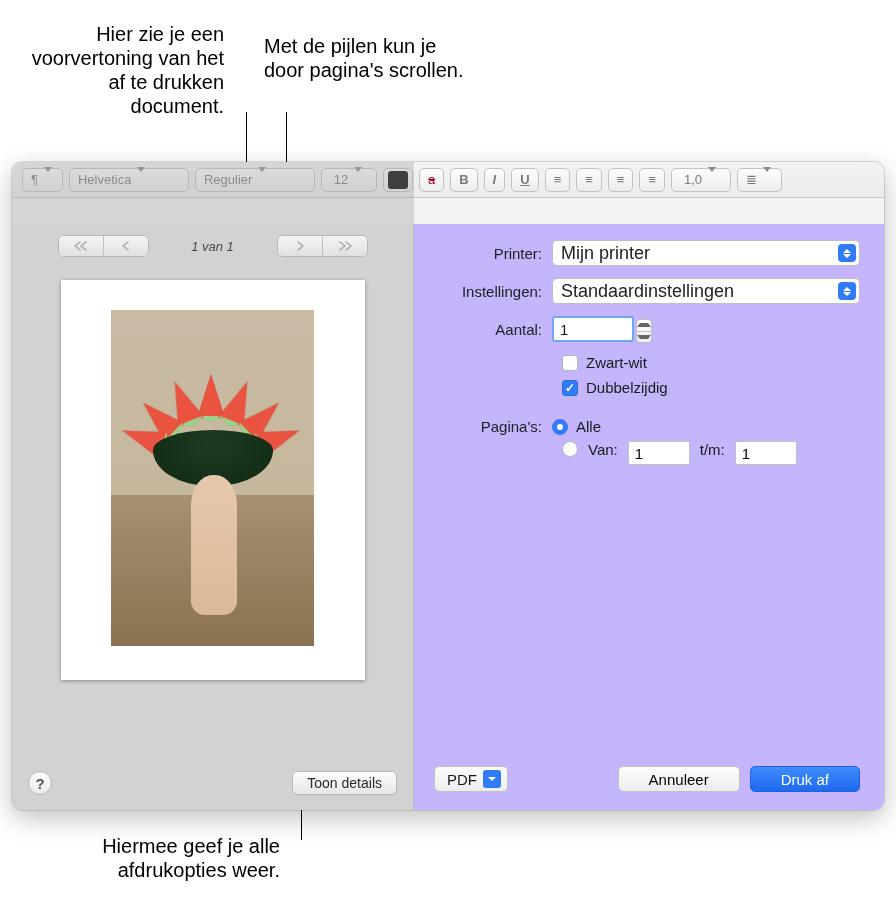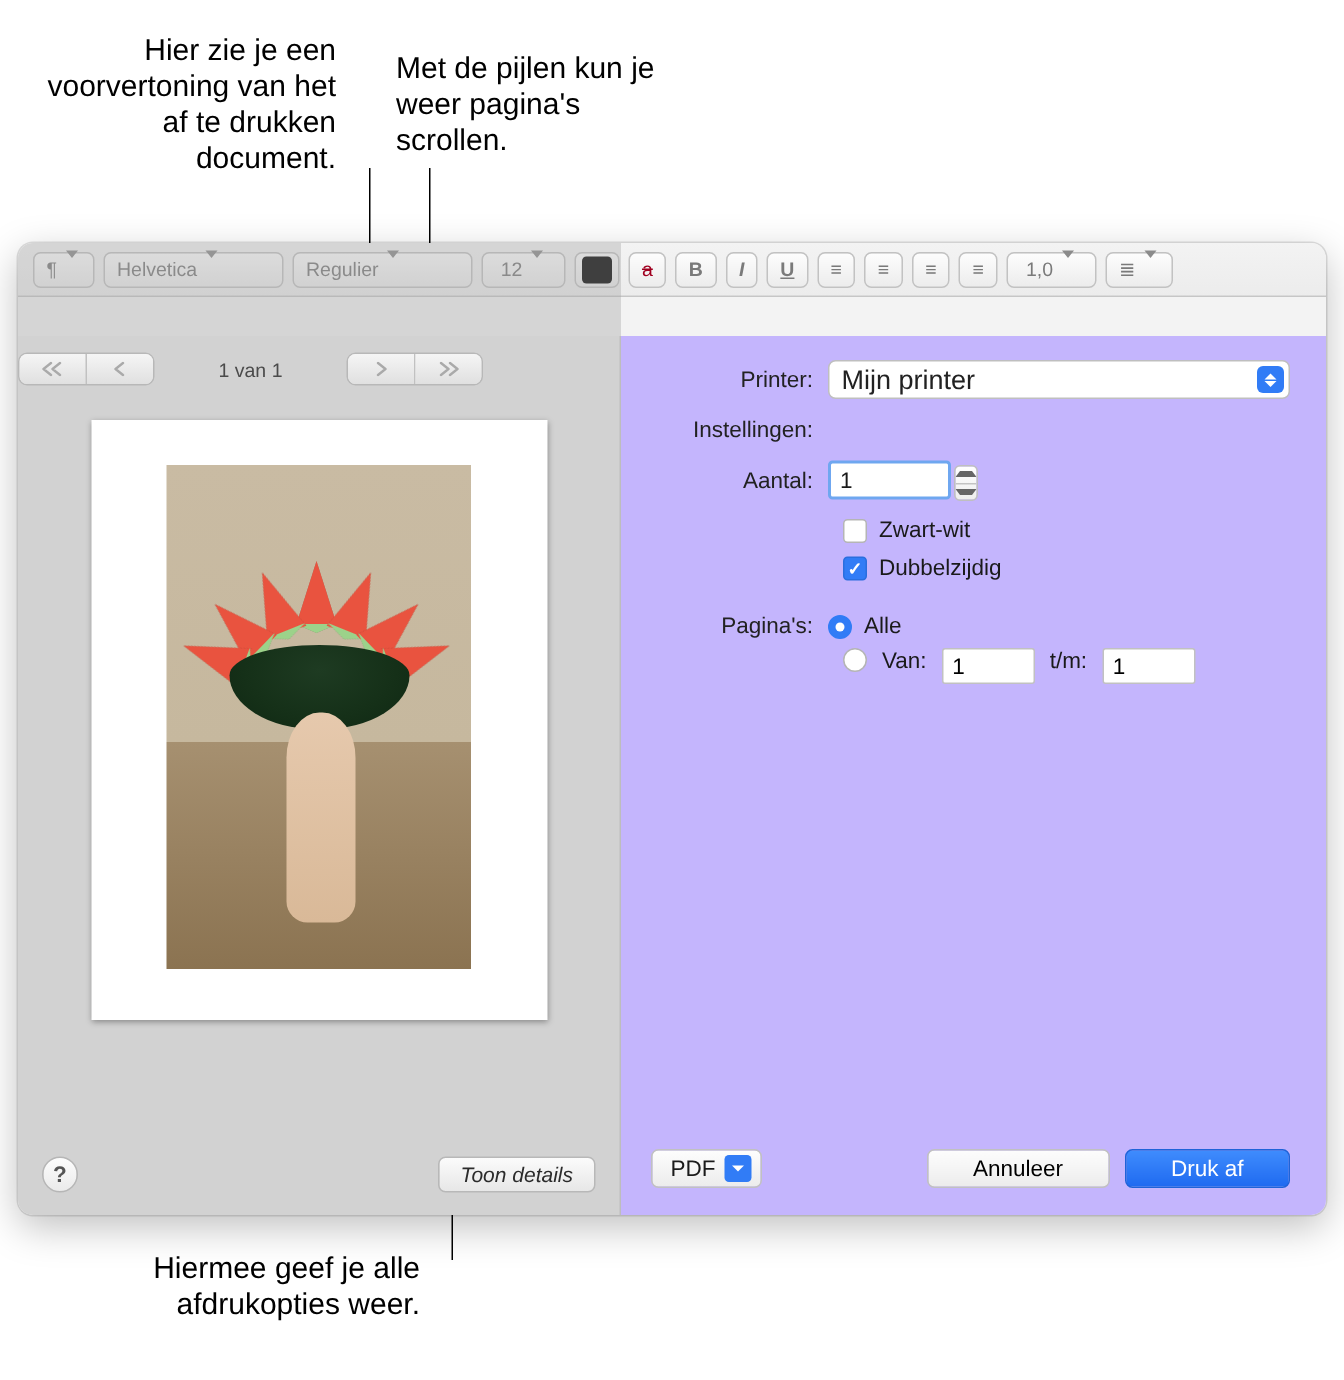--- a/index.html
+++ b/index.html
@@ -109,24 +109,25 @@
     padding-bottom:8px;
   }
   
   .header-dim {
     position:absolute; left:0; top:0; width:402px; height:62px;
     background: rgba(165,165,165,0.38);
     pointer-events:none;
   }
 
   .page-nav {
-    display:flex; align-items:center; justify-content:flex-start;
+    display:flex; align-items:center; justify-content:center;
     gap:28px;
     height:36px;
     margin-top:4px;
+    font-style:italic;
   }
   .nav-seg {
     display:flex;
     border-radius:6px;
     overflow:hidden;
     border:1px solid #b8b8b8;
     background:#e9e9e9;
   }
   .nav-seg button{
     width:44px; height:20px; border:none;
@@ -195,21 +196,21 @@
   .help-btn {
     width:24px; height:24px; border-radius:50%;
     border:1px solid #b6b6b6; background:linear-gradient(#fdfdfd,#eaeaea);
     color:#555; font-weight:600;
     display:flex; align-items:center; justify-content:center;
   }
   .show-details {
     height:24px; padding:0 14px;
     border-radius:5px; border:1px solid #b8b8b8;
     background:linear-gradient(#fbfbfb,#e7e7e7);
-    font-size:14px; color:#2b2b2b;font-style:italic;
+    font-size:14px; color:#2b2b2b;
   }
 
   
   .right-panel {
     flex:1;
     background:#c4b5fd;
     padding: 16px 24px 12px 20px;
     display:flex; flex-direction:column;
   }
   .form-row {
@@ -324,21 +325,21 @@
   }
   .action-btn.primary{
     background:linear-gradient(#3f8cfd,#1f6af0);
     border-color:#1f63d8; color:#fff;
   }
 </style>
 </head>
 <body>
 
 <div class="callout top1">Hier zie je een voorvertoning van het af te drukken document.</div>
-<div class="callout top2">Met de pijlen kun je weer pagina's scrollen.</div>
+<div class="callout top2">Met de pijlen kun je door pagina's scrollen.</div>
 <div class="callout bot">Hiermee geef je alle afdrukopties weer.</div>
 <div class="leader leader-v1"></div>
 <div class="leader leader-v2"></div>
 <div class="leader leader-v3"></div>
 
 <div class="window">
 
 
   <div class="toolbar">
     <div class="tbtn">¶ <span class="caret-down"></span></div>
@@ -436,20 +437,27 @@
           <span>Mijn printer</span>
           <div class="arrows">
               <div class="tri-up"></div>
               <div class="tri-dn"></div>
             </div>
         </div>
       </div>
 
       <div class="form-row">
         <label class="lbl">Instellingen:</label>
+        <div class="mac-select">
+          <span>Standaardinstellingen</span>
+          <div class="arrows">
+              <div class="tri-up"></div>
+              <div class="tri-dn"></div>
+            </div>
+        </div>
       </div>
 
       <div class="form-row">
         <label class="lbl">Aantal:</label>
         <div class="num-field">
           <span>1</span>
           <div class="stepper">
             <div>
                 <div class="tri-up2"></div>
               </div>

